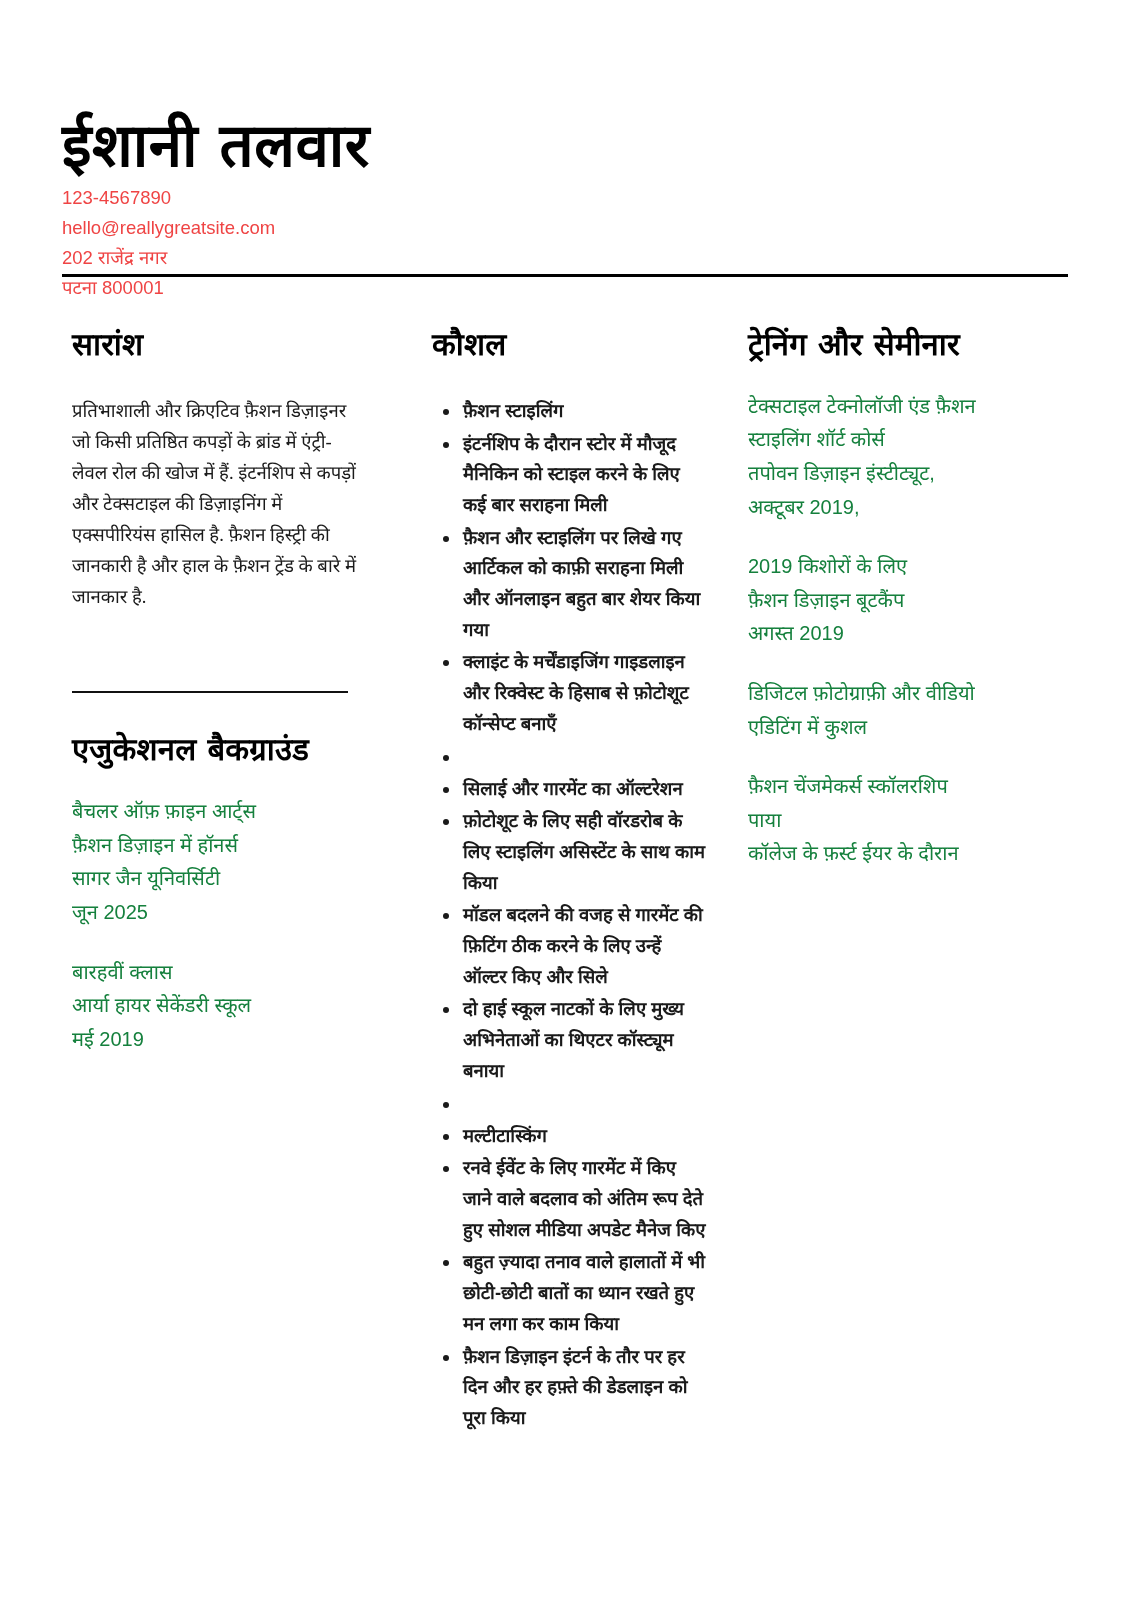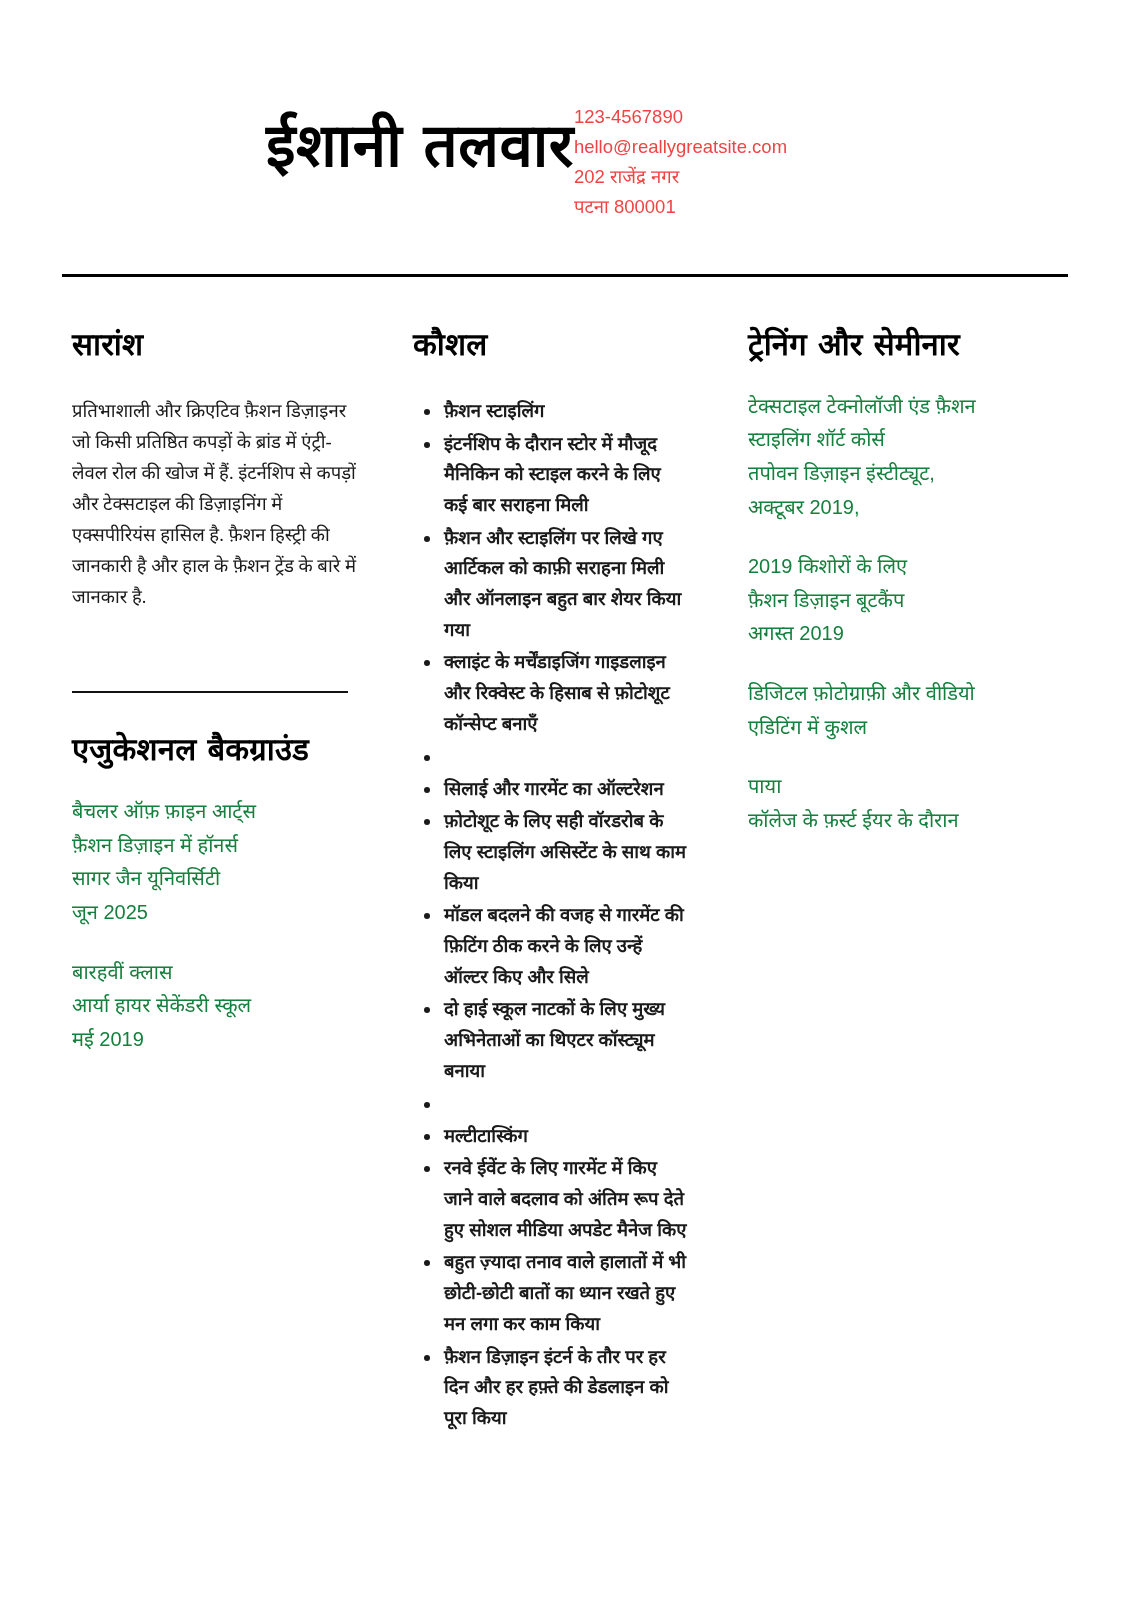--- a/index.html
+++ b/index.html
@@ -23,21 +23,22 @@
   }
 
   
   .header {
     position: absolute;
     left: 62px;
     top: 96px;
     width: 1006px;
     display: flex;
     align-items: flex-start;
-    justify-content: center;
+    justify-content: flex-start;
+    flex-direction: column;
   }
   .name {
     font-family: "DejaVu Sans", "Liberation Sans", sans-serif;
     font-weight: 700;
     font-size: 60px;
     line-height: 1.05;
     letter-spacing: 0.5px;
     color: #000000;
     white-space: nowrap;
     margin: 0;
@@ -68,21 +69,21 @@
     position: absolute;
     left: 0;
     top: 310px;
     width: 1131px;
   }
   .col {
     position: absolute;
     top: 0;
   }
   .col-1 { left: 72px;  width: 290px; }
-  .col-2 { left: 413px; width: 282px; }
+  .col-2 { left: 432px; width: 282px; }
   .col-3 { left: 748px; width: 290px; }
 
   h2.section-title {
     font-family: "DejaVu Sans", "Liberation Sans", sans-serif;
     font-weight: 700;
     font-size: 31px;
     line-height: 1.22;
     color: #000000;
     margin: 16px 0 32px 0;
     letter-spacing: 0.2px;
@@ -218,20 +219,21 @@
           <div class="block">
             <div>2019 किशोरों के लिए</div>
             <div>फ़ैशन डिज़ाइन बूटकैंप</div>
             <div>अगस्त 2019</div>
           </div>
           <div class="block">
             <div>डिजिटल फ़ोटोग्राफ़ी और वीडियो</div>
             <div>एडिटिंग में कुशल</div>
           </div>
           <div class="block">
+            <div>फ़ैशन चेंजमेकर्स स्कॉलरशिप</div>
             <div>पाया</div>
             <div>कॉलेज के फ़र्स्ट ईयर के दौरान</div>
           </div>
         </div>
     </div>
 
   </div>
 </div>
 
 </body></html>

